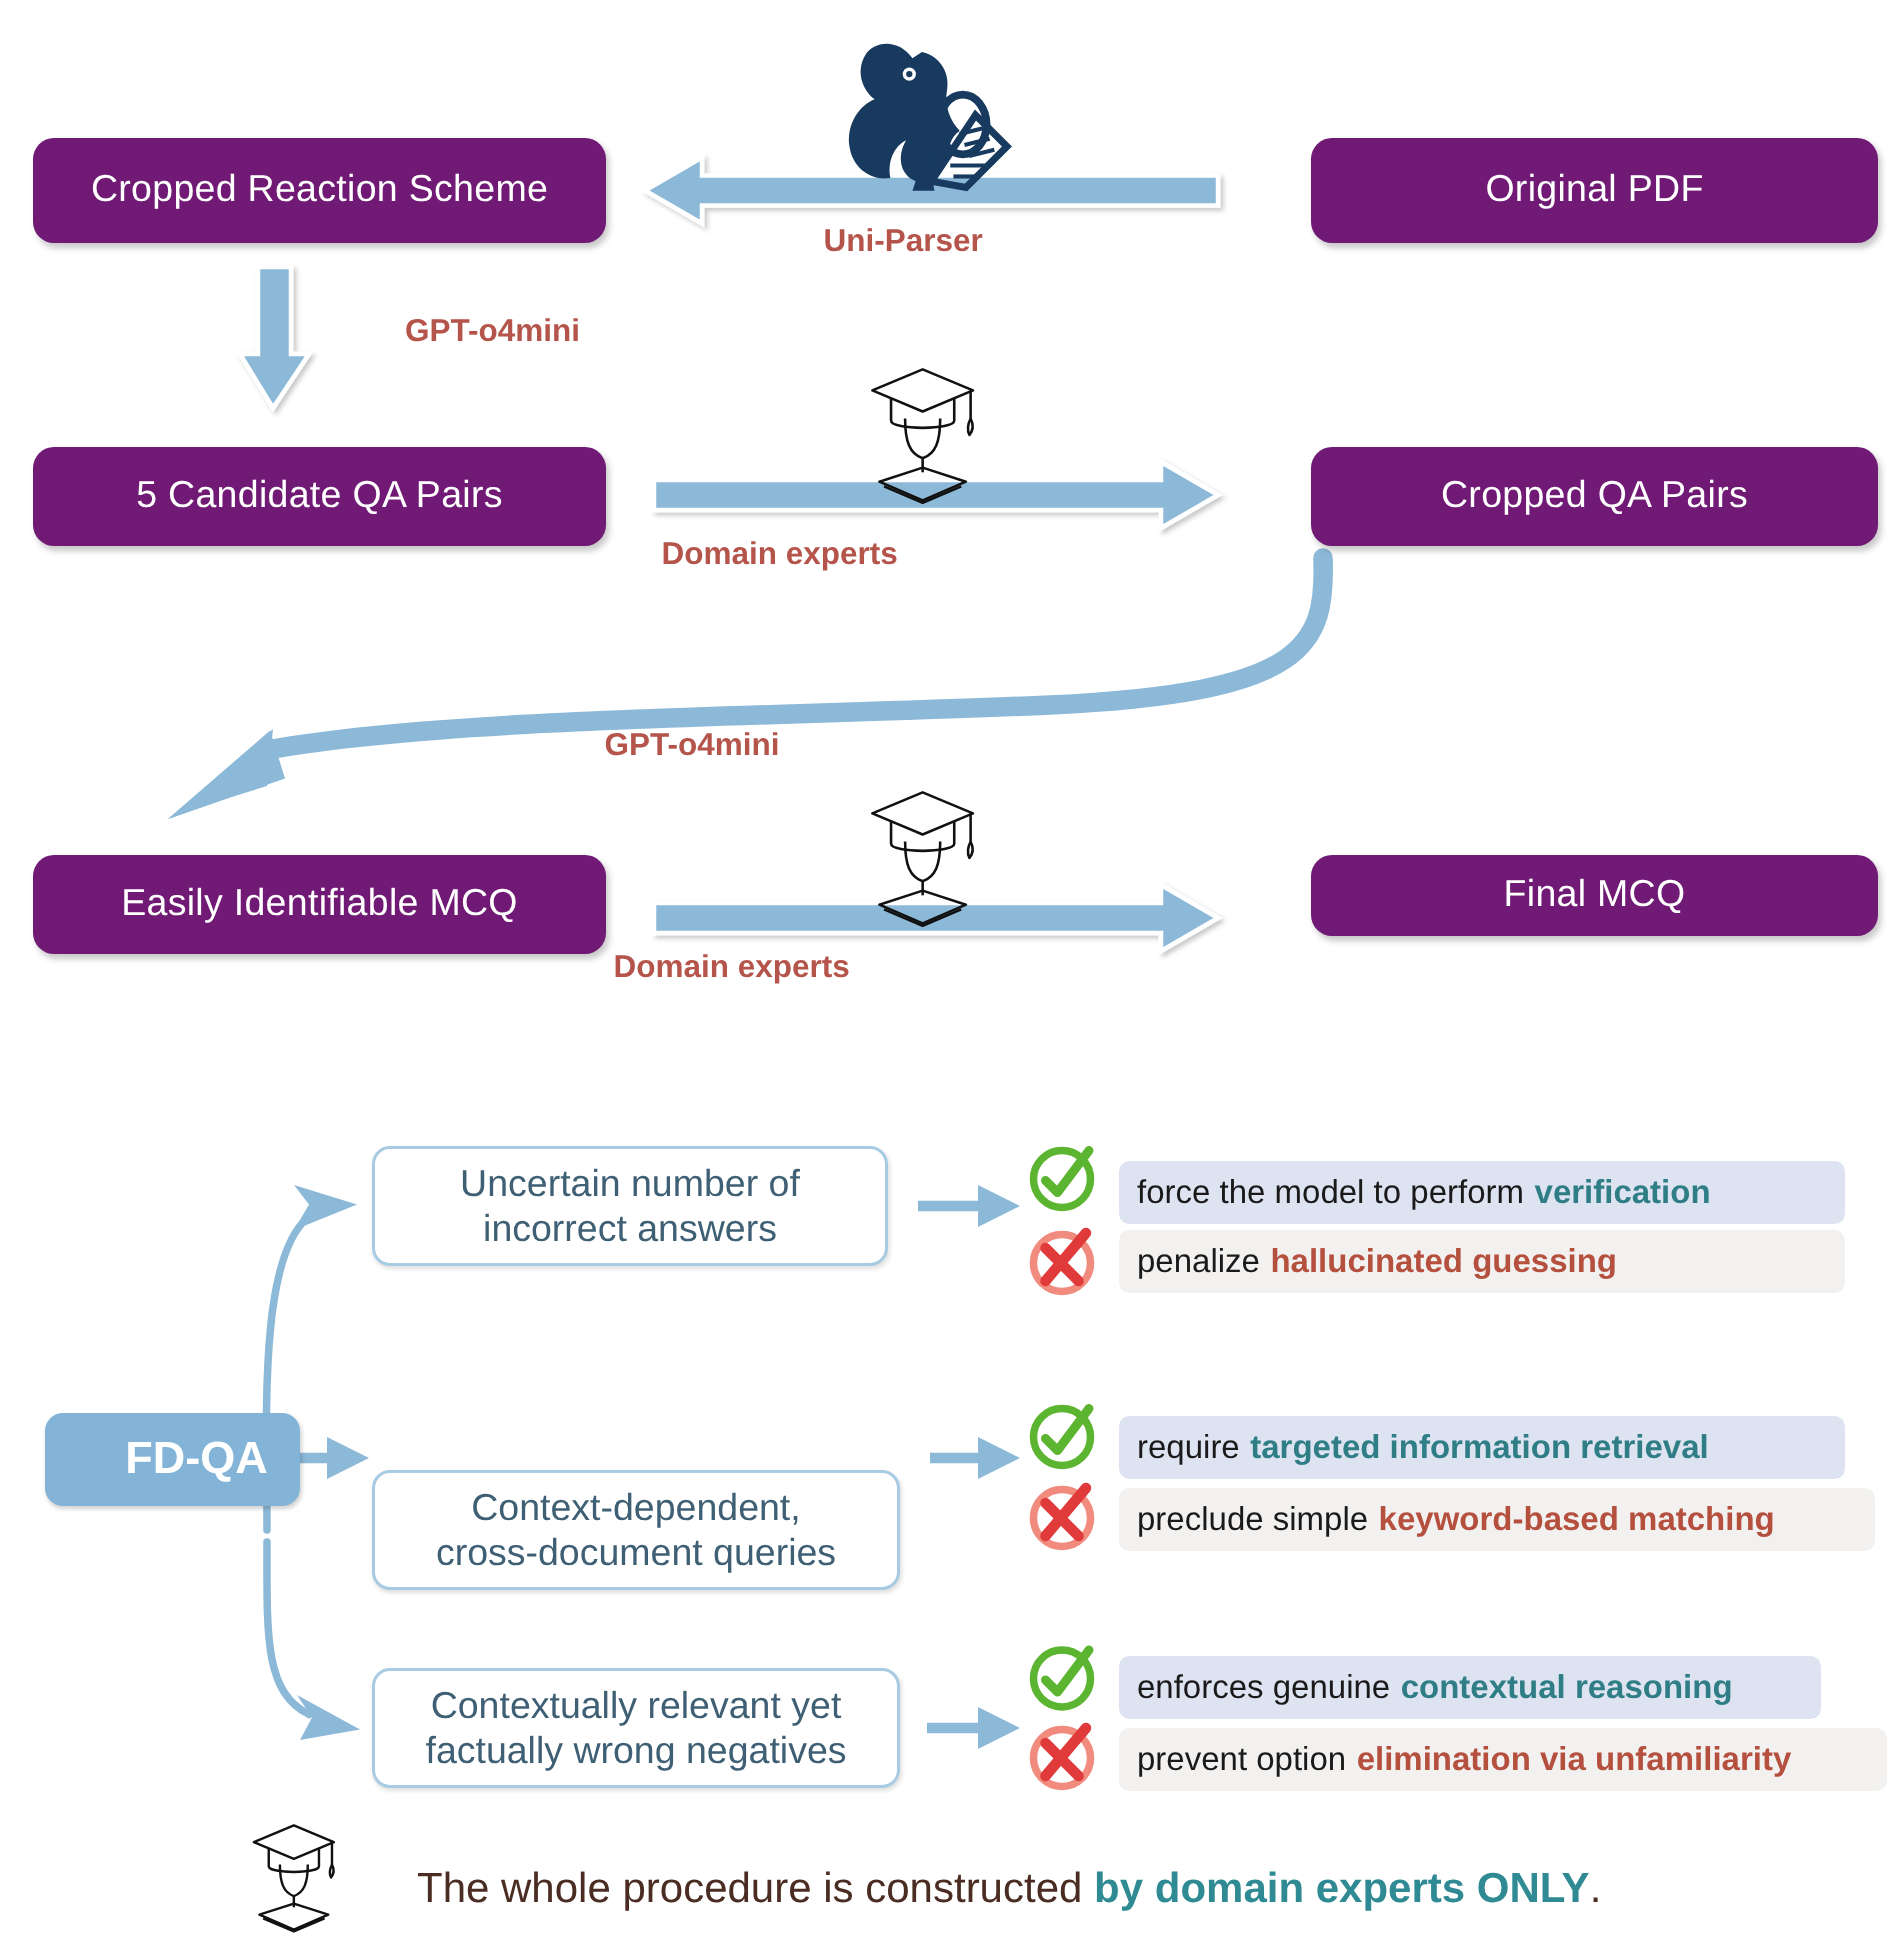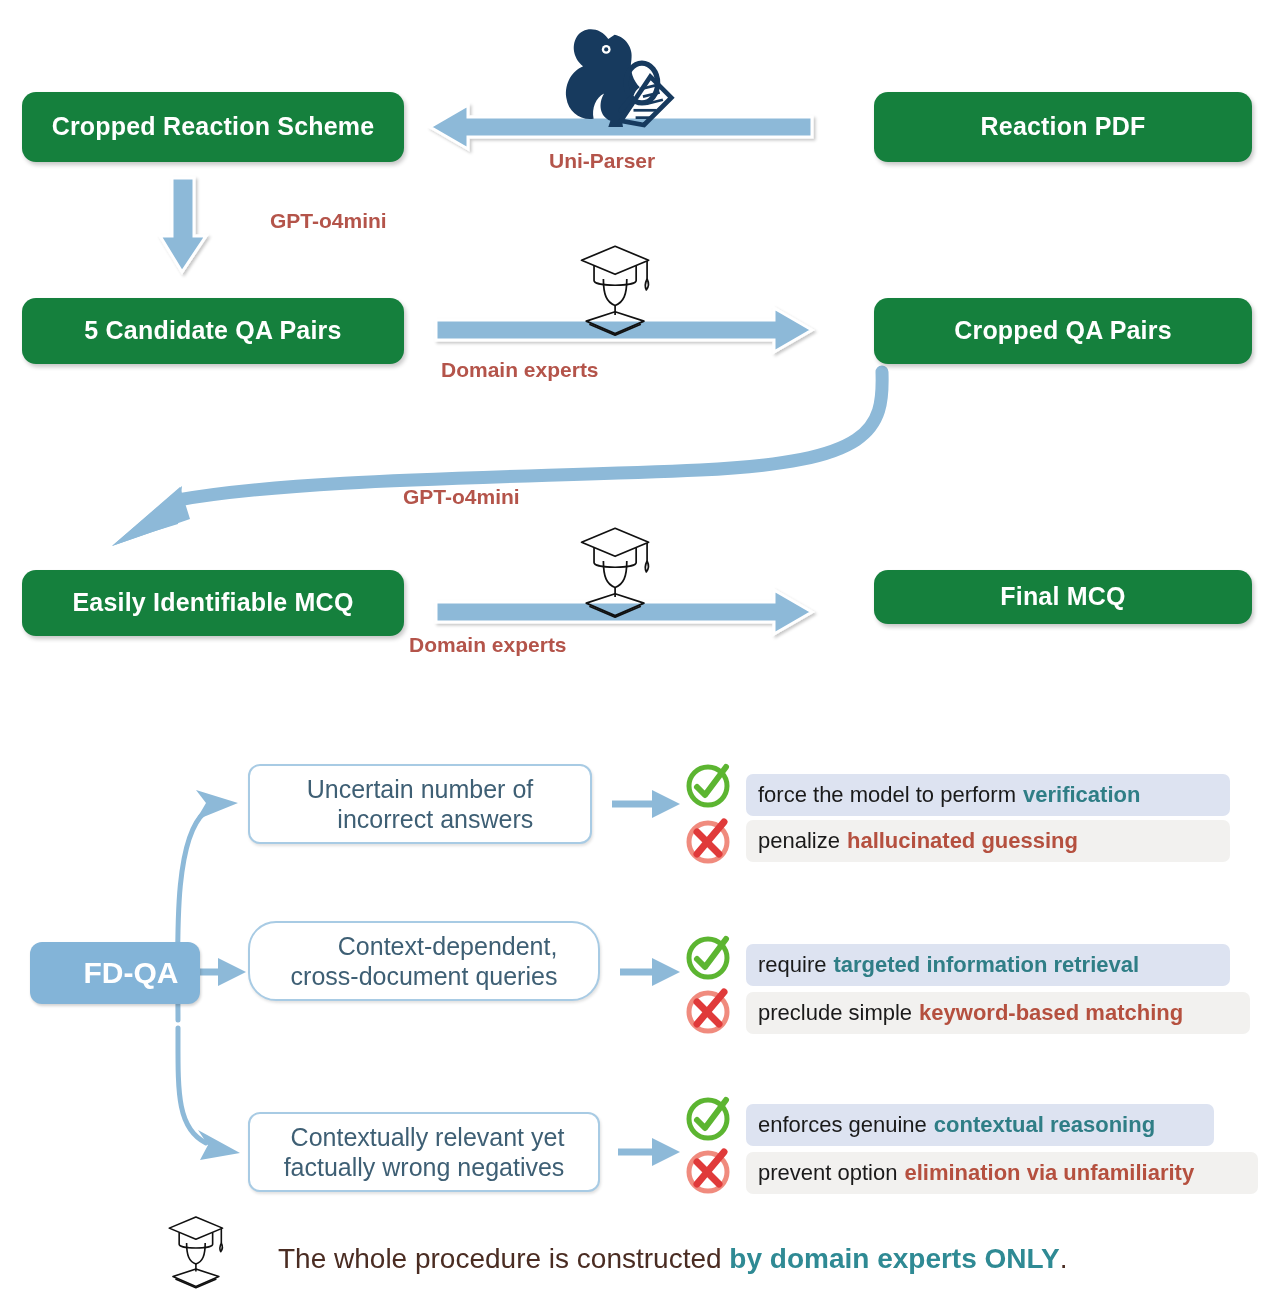--- a/index.html
+++ b/index.html
@@ -14,24 +14,24 @@
     position: relative;
     width: 1264px;
     height: 1302px;
     background: #ffffff;
     overflow: hidden;
   }
 
   
   .pbox {
     position: absolute;
-    background: #15803d;
+    background: #701a75;
     border-radius: 14px;
     color: #ffffff;
-    font-weight: bold;
+    font-weight: normal;
     display: flex;
     align-items: center;
     justify-content: center;
     text-align: center;
     line-height: 1.18;
     box-shadow: 2px 3px 4px rgba(0,0,0,0.22);
     font-size: 25px;
     letter-spacing: 0.2px;
     padding: 0 10px;
     box-sizing: border-box;
@@ -49,21 +49,21 @@
   
   .wbox {
     position: absolute;
     background: #ffffff;
     border: 2px solid #a8cbe4;
     border-radius: 12px;
     color: #3e5f74;
     display: flex;
     align-items: center;
     justify-content: center;
-    text-align: right;
+    text-align: center;
     line-height: 1.2;
     font-size: 25px;
     box-shadow: 1px 2px 3px rgba(0,0,0,0.12);
     box-sizing: border-box;
     padding: 0 8px;
   }
 
   .fdqa {
     position: absolute;
     background: #83b4d8;
@@ -262,21 +262,21 @@
       <path d="M11,14 L33,36" fill="none" stroke="#e03a3a" stroke-width="7" stroke-linecap="round"></path>
       <path d="M11,36 L38,4" fill="none" stroke="#e03a3a" stroke-width="7" stroke-linecap="round"></path>
     </g>
   </svg>
 
   <div class="pbox" style="left:22px; top:92px; width:382px; height:70px;">
     <span>Cropped Reaction Scheme</span>
   </div>
 
   <div class="pbox" style="left:874px; top:92px; width:378px; height:70px;">
-    <span>Reaction PDF</span>
+    <span>Original PDF</span>
   </div>
 
   <div class="pbox" style="left:22px; top:298px; width:382px; height:66px;">
     <span>5 Candidate QA Pairs</span>
   </div>
 
   <div class="pbox" style="left:874px; top:298px; width:378px; height:66px;">
     <span>Cropped QA Pairs</span>
   </div>
 
@@ -312,21 +312,21 @@
   <div class="pill bad" style="left:746px; top:820px; width:484px; height:42px;">
     <span class="pill-plain">penalize</span>
     <span class="hl-red">hallucinated guessing</span>
   </div>
 
   <div class="pill good" style="left:746px; top:774px; width:484px; height:42px;">
     <span class="pill-plain">force the model to perform</span>
     <span class="hl-teal">verification</span>
   </div>
 
-  <div class="wbox" style="left:248px; top:921px; width:352px; height:80px;border-radius:28px;">
+  <div class="wbox" style="left:248px; top:980px; width:352px; height:80px;">
     <div>
       <div>Context-dependent,</div>
       <div>cross-document queries</div>
     </div>
   </div>
 
   <div class="pill good" style="left:746px; top:944px; width:484px; height:42px;align-items:center;">
     <span class="pill-plain">require</span>
     <span class="hl-teal">targeted information retrieval</span>
   </div>

